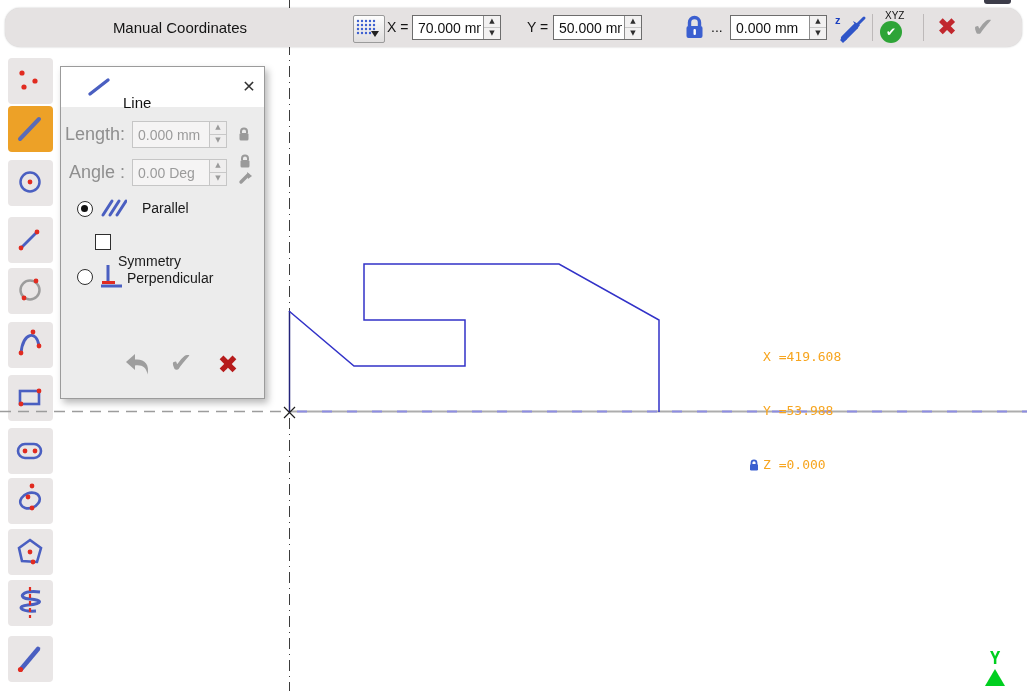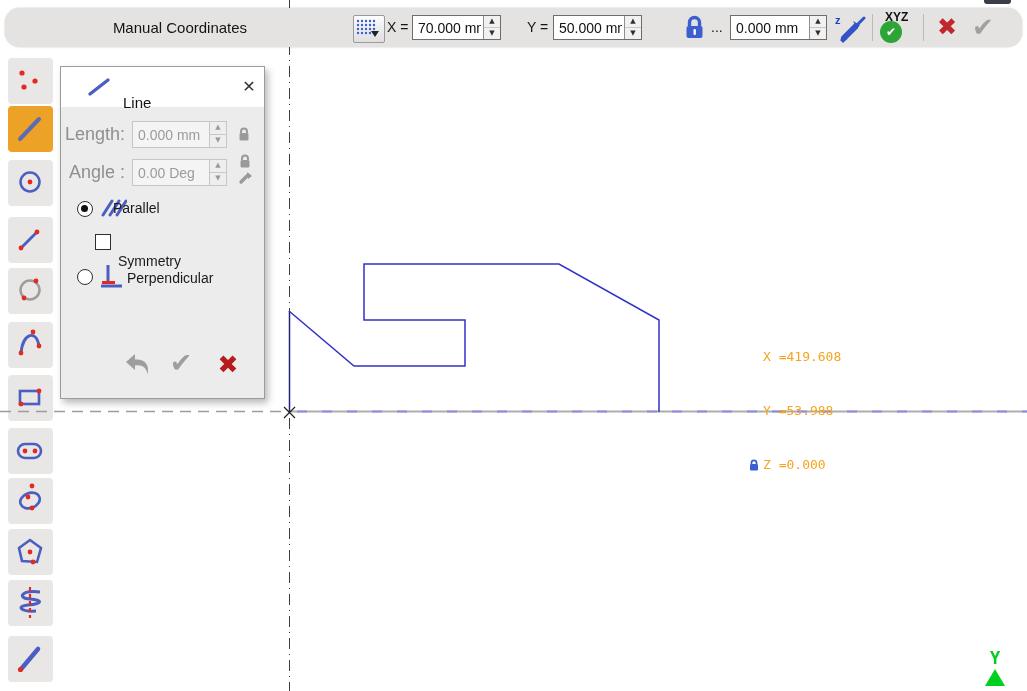--- a/index.html
+++ b/index.html
@@ -220,21 +220,21 @@
     <text x="2" y="13" font-family="Liberation Sans,sans-serif" font-size="11" font-weight="bold" fill="#1a3fbf">z</text>
     <path d="M7 29 L11 25 L14 28 L10 32 Z" fill="#2f55c8"></path>
     <line x1="11" y1="27" x2="22" y2="16" stroke="#2f55c8" stroke-width="6" stroke-linecap="round"></line>
     <path d="M20 10 L27 14 L24 18 Z" fill="#2f55c8"></path>
     <line x1="25" y1="13" x2="31" y2="7" stroke="#2f55c8" stroke-width="3" stroke-linecap="round"></line>
   </svg>
 
   <div class="vsep" style="left:867px"></div>
 
   <div style="position:absolute;left:873px;top:2px;width:40px;height:36px;cursor:pointer">
-    <div style="position:absolute;left:7px;top:0;font-size:12px;font-weight:bold;letter-spacing:0;color:#111">XYZ</div>
+    <div style="position:absolute;left:7px;top:0;font-size:10px;font-weight:normal;letter-spacing:0;color:#111">XYZ</div>
     <div style="position:absolute;left:2px;top:11px;width:22px;height:22px;border-radius:50%;background:#2ea437;
                 color:#fff;font-family:'DejaVu Sans',sans-serif;font-size:12px;font-weight:bold;line-height:22px;text-align:center">✔</div>
   </div>
 
   <div class="vsep" style="left:918px"></div>
 
   <div class="glyph" style="left:925px;top:4px;width:34px;height:31px;line-height:31px;font-size:24px;color:#c1272d">✖</div>
   <div class="glyph" style="left:960px;top:4px;width:36px;height:31px;line-height:31px;font-size:26px;color:#a0a0a0">✔</div>
 </div>
 
@@ -278,21 +278,21 @@
   </svg>
 
   <div class="radio" style="left:16px;top:134px">
     <div class="dot" style="visibility: visible;"></div>
   </div>
   <svg style="position:absolute;left:39px;top:130px" width="27" height="21">
     <line x1="3" y1="18" x2="12" y2="4" stroke="#4a5fc1" stroke-width="3" stroke-linecap="round"></line>
     <line x1="10" y1="18" x2="19" y2="4" stroke="#4a5fc1" stroke-width="3" stroke-linecap="round"></line>
     <line x1="17" y1="18" x2="26" y2="4" stroke="#4a5fc1" stroke-width="3" stroke-linecap="round"></line>
   </svg>
-  <div class="opt-label" style="left:52px;top:131px">Parallel</div>
+  <div class="opt-label" style="left:81px;top:131px">Parallel</div>
 
   <div class="checkbox" style="left:34px;top:167px"></div>
   <div class="opt-label" style="left:57px;top:184px">Symmetry</div>
 
   <div class="radio" style="left:16px;top:202px">
     
   </div>
   <svg style="position:absolute;left:37px;top:195px" width="27" height="28">
     <line x1="3" y1="24" x2="24" y2="24" stroke="#4a5fc1" stroke-width="3"></line>
     <line x1="10" y1="3" x2="10" y2="20" stroke="#4a5fc1" stroke-width="3"></line>

